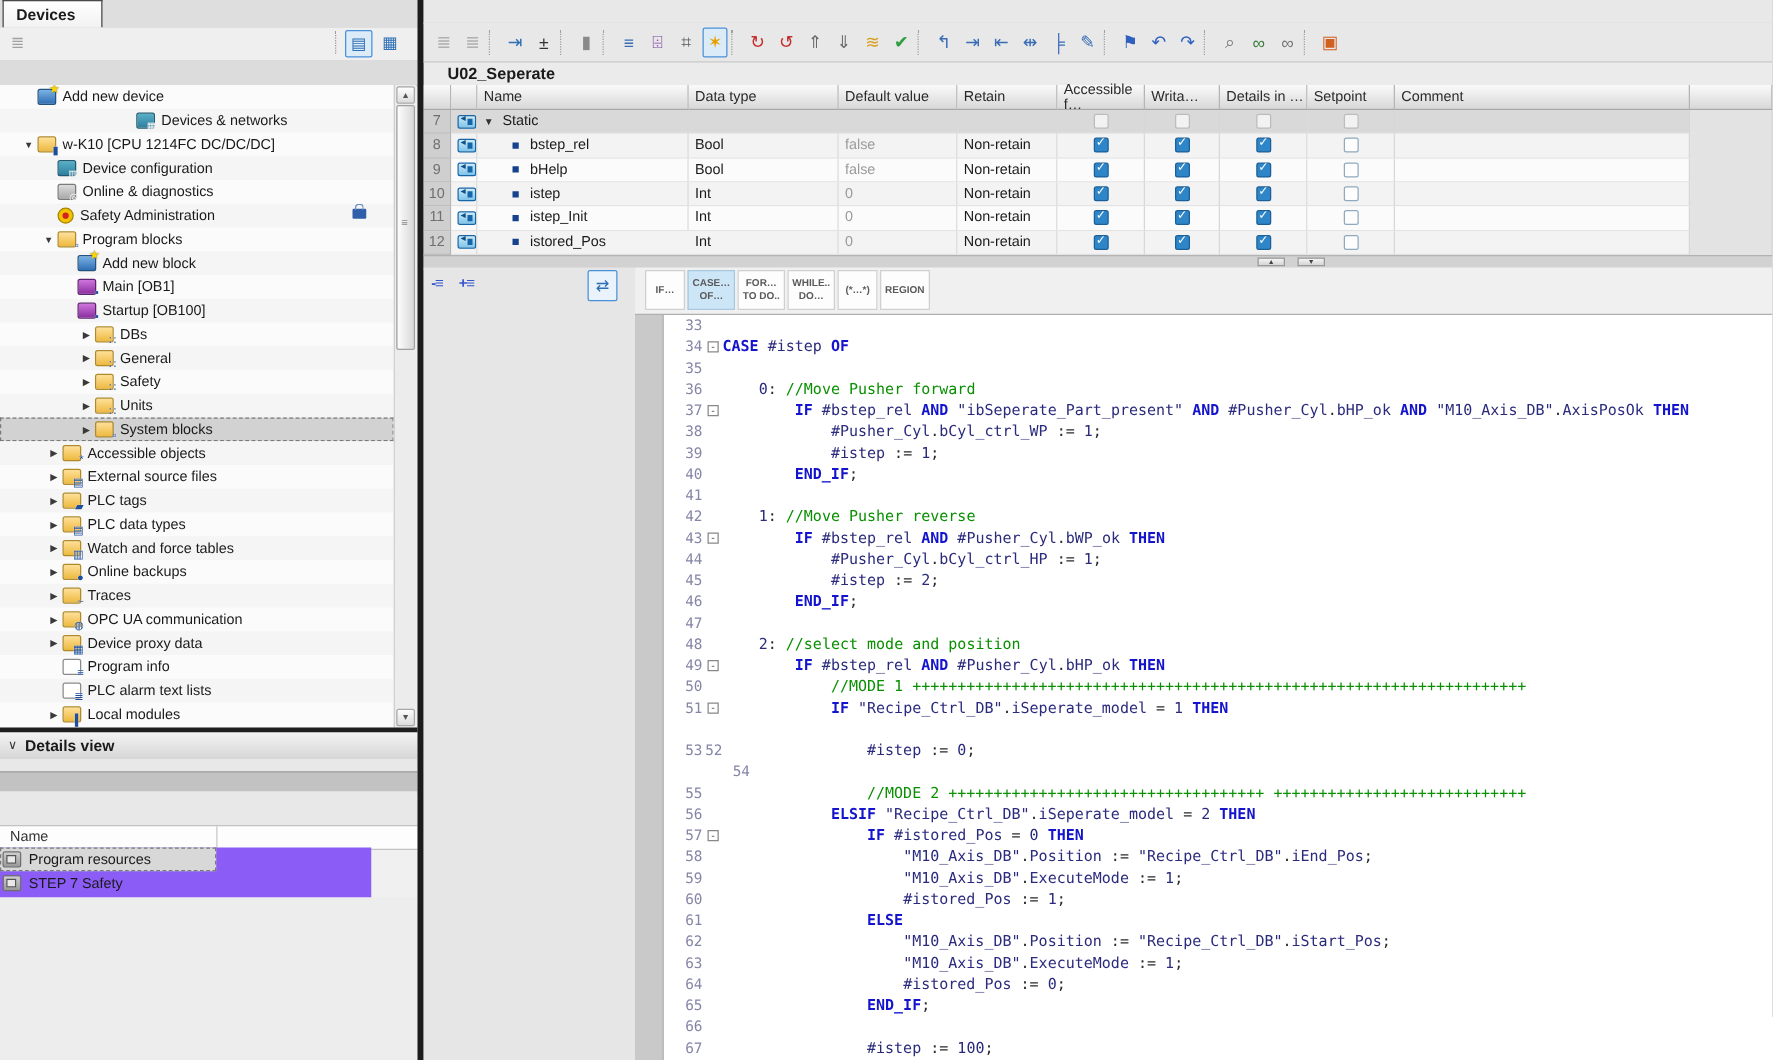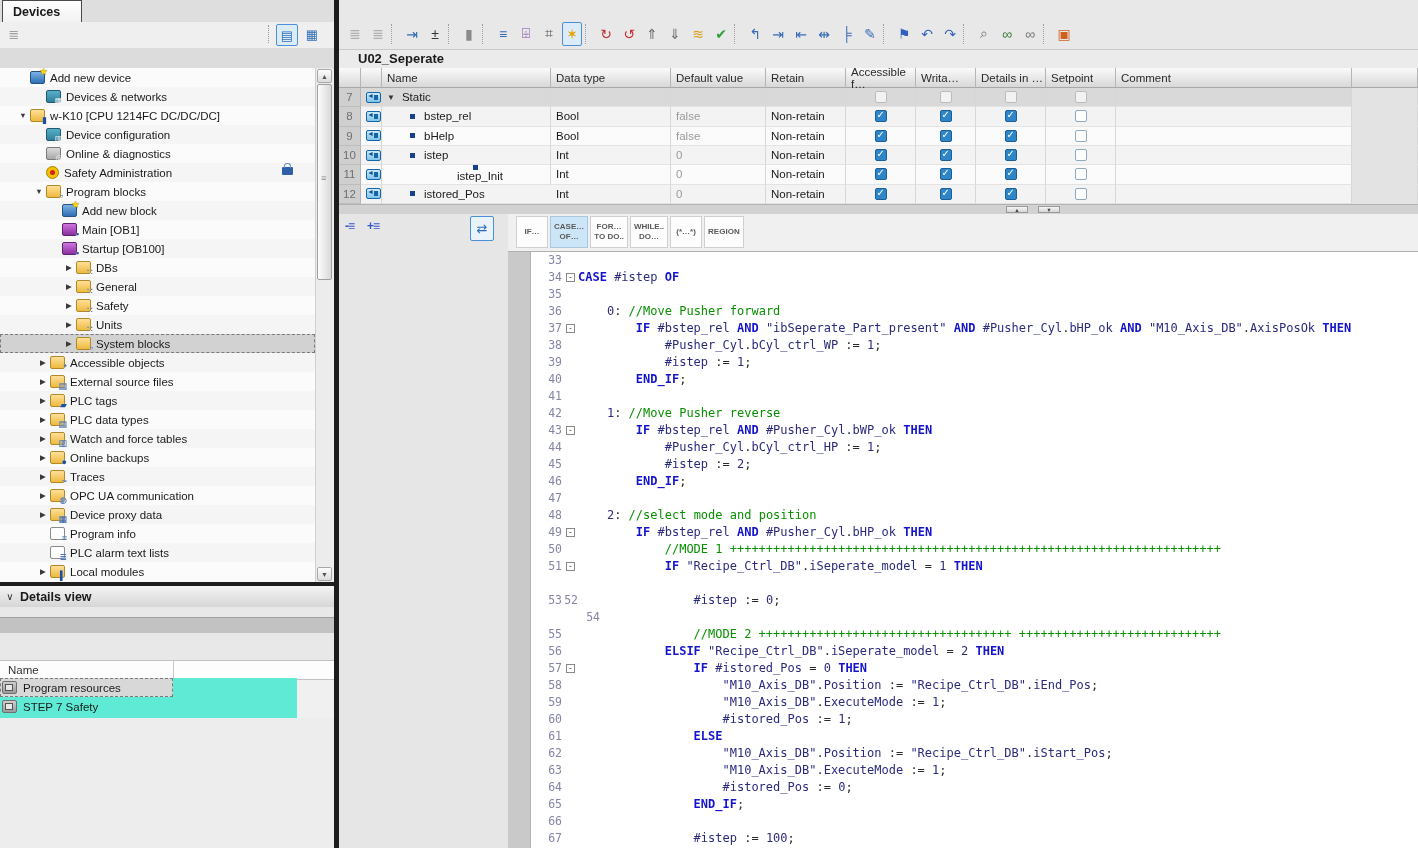--- a/index.html
+++ b/index.html
@@ -51,21 +51,21 @@
   .dv-header{left:0;top:586px;width:334px;height:21px;background:linear-gradient(#f4f4f4,#d6d6d6);border-bottom:1px solid #b8b8b8;
       display:flex;align-items:center;font-weight:bold;font-size:12.5px;}
   .dv-header .chev{width:20px;text-align:center;font-size:10px;color:#333;font-weight:normal;}
   .dv-band1{left:0;top:607px;width:334px;height:10px;background:#e8e8e8;}
   .dv-band2{left:0;top:617px;width:334px;height:16px;background:#c2c2c2;border-top:1px solid #9e9e9e;border-bottom:1px solid #adadad;}
   .dv-band3{left:0;top:633px;width:334px;height:27px;background:#e8e8e8;}
   .dv-namehdr{left:0;top:660px;width:334px;height:18px;background:#fdfdfd;border-top:1px solid #c2c2c2;border-bottom:1px solid #c2c2c2;
       display:flex;align-items:center;color:#333;}
   .dv-namehdr .lbl{padding-left:8px;}
   .dv-namehdr .colsep{position:absolute;left:173px;top:0;height:17px;border-left:1px solid #c8c8c8;}
-  .dv-rows{left:0;top:678px;width:297px;height:40px;background:#5eead4;text-align:center;}
+  .dv-rows{left:0;top:678px;width:297px;height:40px;background:#8b5cf6;text-align:center;}
   .dvrow{position:relative;height:19px;display:flex;align-items:center;}
   .dvrow.sel{background:#d8d8d8;outline:1px dashed #7a7a7a;outline-offset:-1px;width:173px;}
   .dvrow .ric{width:13px;height:11px;margin:0 6px 0 2px;background:linear-gradient(#cfcfcf,#9a9a9a);border:1px solid #6f6f6f;
       border-radius:2px;flex:none;position:relative;}
   .dvrow .ric::after{content:"";position:absolute;left:2px;top:2px;width:6px;height:5px;background:#e8e8e8;border:1px solid #555;}
   .dv-rest{left:0;top:718px;width:334px;height:130px;background:#ededed;}
 
   
   .divider-v{left:334px;top:0;width:5px;height:848px;background:#1c1c1c;}
 
@@ -147,21 +147,21 @@
         <div class="dotsep" style="left: 268px;"></div>
         <div class="tbico active" style="left: 276px; color: rgb(47, 111, 181);">▤</div>
         <div class="tbico" style="left: 302px; color: rgb(47, 111, 181);">▦</div>
       </div>
     <div class="abs tree-band"></div>
     <div class="abs tree" id="tree">
         <div class="trow" style="padding-left: 30px;">
           <span class="tico t-blue ov-star" data-ov="★"></span>
           <span>Add new device</span>
         </div>
-        <div class="trow" style="padding-left: 46px;">
+        <div class="trow" style="padding-left: 24px; justify-content: center;">
           <span class="tico t-teal ov-white" data-ov="▦"></span>
           <span>Devices &amp; networks</span>
         </div>
         <div class="trow" style="padding-left: 16px;">
           <span class="exp">▼</span>
           <span class="tico t-folder" data-ov="▮"></span>
           <span>w-K10 [CPU 1214FC DC/DC/DC]</span>
         </div>
         <div class="trow" style="padding-left: 46px;">
           <span class="tico t-teal ov-white" data-ov="▥"></span>
@@ -461,21 +461,21 @@
       </div>
       <div class="vt-row-cell" style="left: 1046px; width: 70px; top: 145.99px; background: rgb(243, 243, 243); justify-content: center; padding-left: 0px;">
         <span class="cb"></span>
       </div>
       <div class="vt-row-cell" style="left: 1116px; width: 236px; top: 145.99px; background: rgb(243, 243, 243);"></div>
       <div class="vt-row-cell" style="left: 1352px; width: 66px; top: 145.99px; background: rgb(227, 227, 227);"></div>
       <div class="vt-row-cell rownum" style="left: 339px; width: 22px; top: 165.32px; background: rgb(251, 251, 251);">11</div>
       <div class="vt-row-cell" style="left: 361px; width: 21px; top: 165.32px; background: rgb(251, 251, 251);">
         <span class="vtag"></span>
       </div>
-      <div class="vt-row-cell" style="left: 382px; width: 169px; top: 165.32px; background: rgb(251, 251, 251); padding-left: 28px; flex-direction: column;">
+      <div class="vt-row-cell" style="left: 382px; width: 169px; top: 165.32px; background: rgb(251, 251, 251); padding-left: 28px;">
         <span class="bullet"></span>
         <span>istep_Init</span>
       </div>
       <div class="vt-row-cell" style="left: 551px; width: 120px; top: 165.32px; background: rgb(251, 251, 251);">Int</div>
       <div class="vt-row-cell gray-val" style="left: 671px; width: 95px; top: 165.32px; background: rgb(251, 251, 251);">0</div>
       <div class="vt-row-cell" style="left: 766px; width: 80px; top: 165.32px; background: rgb(251, 251, 251);">Non-retain</div>
       <div class="vt-row-cell" style="left: 846px; width: 70px; top: 165.32px; background: rgb(251, 251, 251); justify-content: center; padding-left: 0px;">
         <span class="cb checked"></span>
       </div>
       <div class="vt-row-cell" style="left: 916px; width: 60px; top: 165.32px; background: rgb(251, 251, 251); justify-content: center; padding-left: 0px;">

